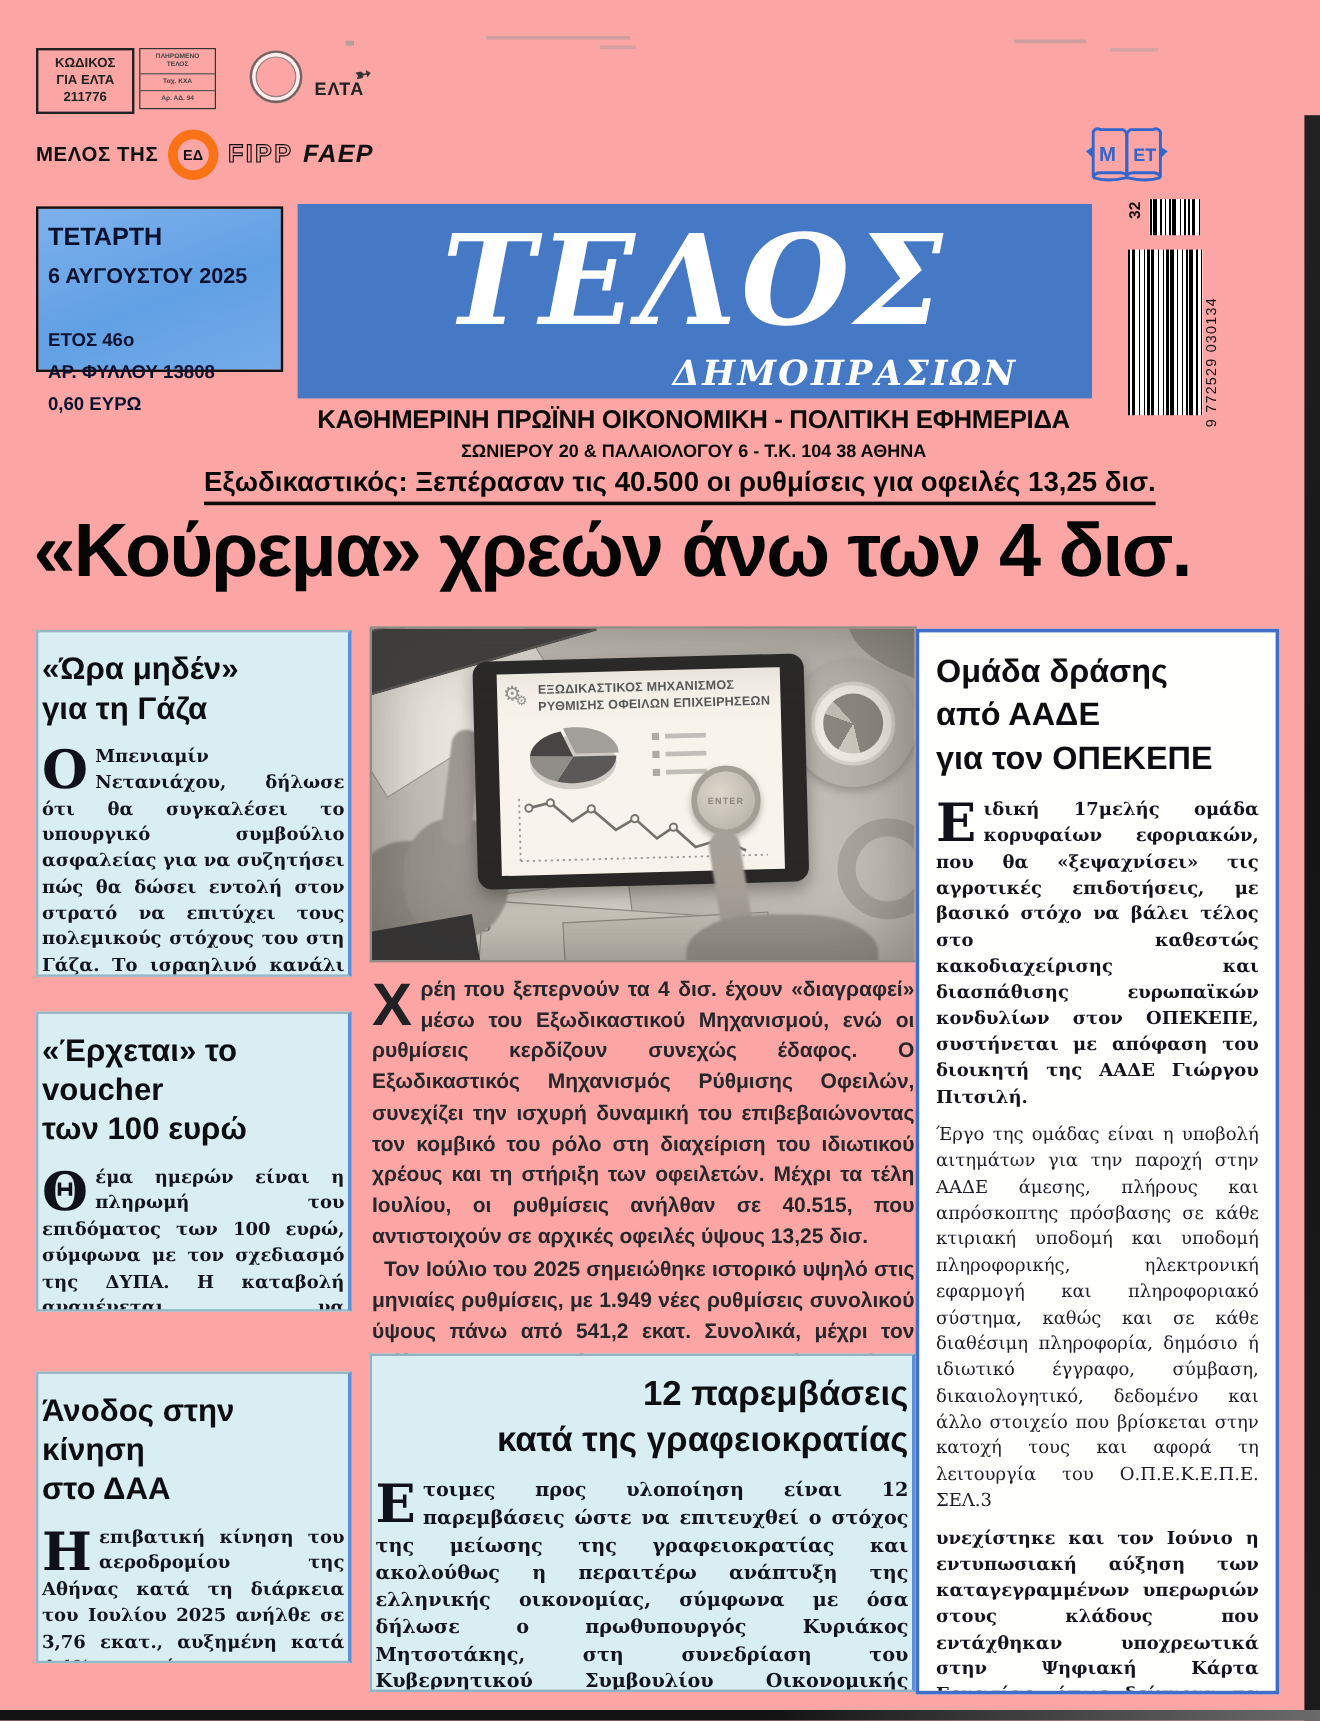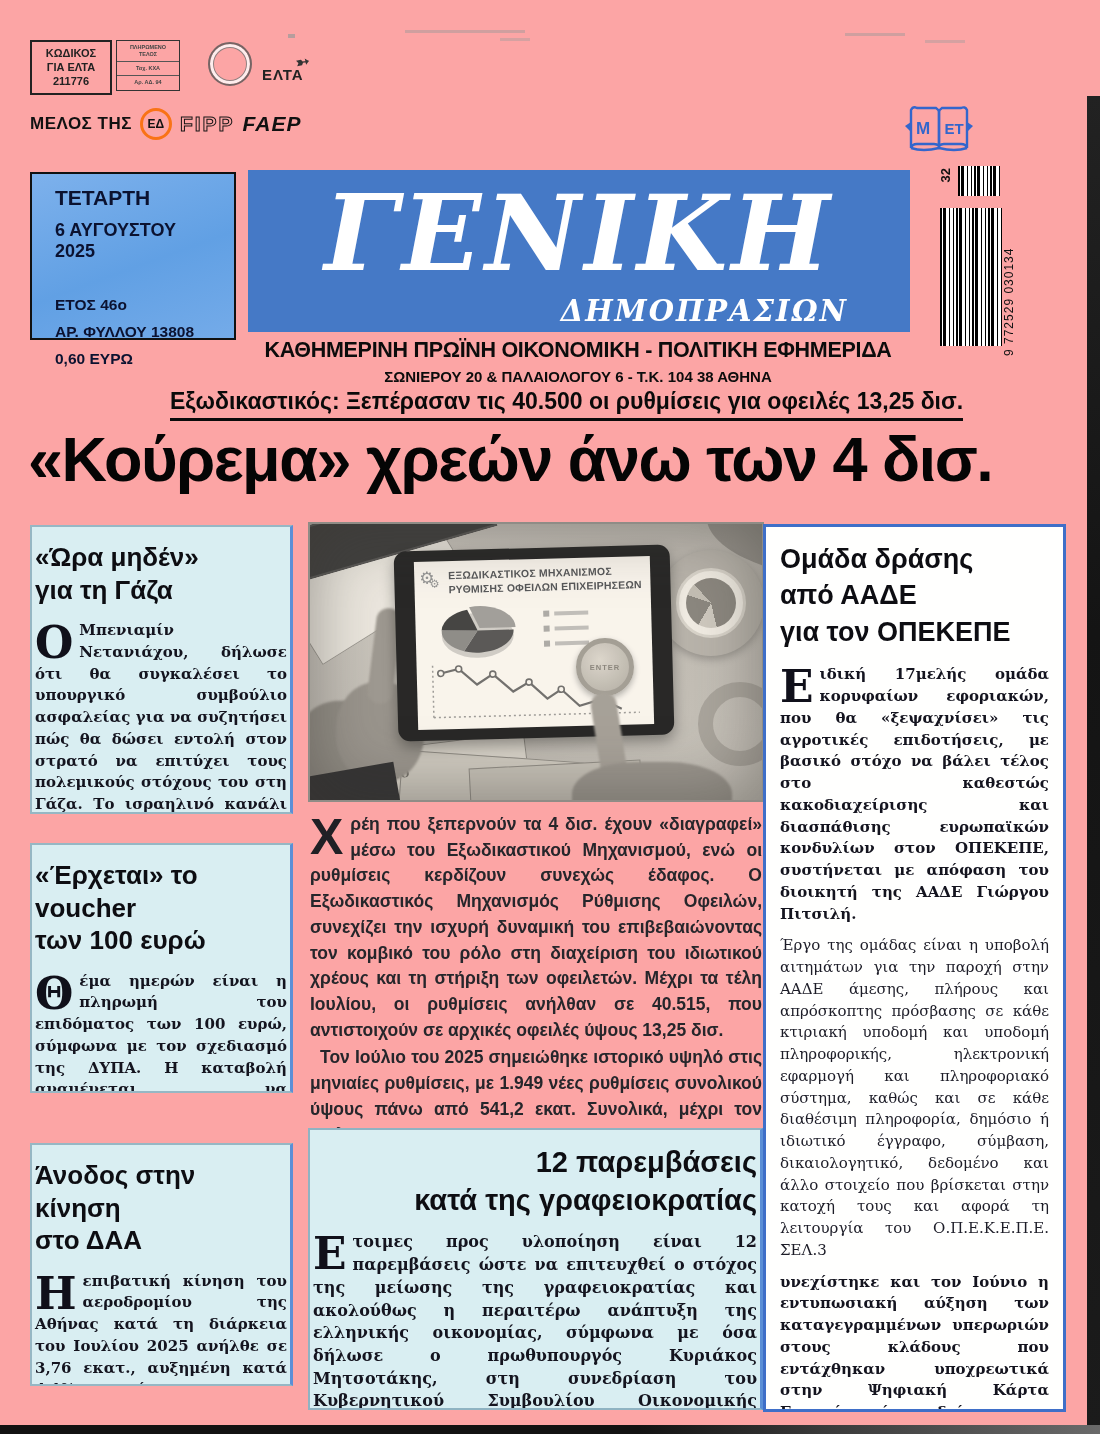--- a/index.html
+++ b/index.html
@@ -15,30 +15,30 @@
     color:#444;text-align:center;}
   #stamp-box .cell{border-bottom:1px solid #555;padding:3px 1px;}
   #stamp-box .cell:last-child{border-bottom:none;}
   #elta-round-stamp{left:208px;top:42px;width:40px;height:40px;border:2px solid #555;border-radius:50%;
     box-shadow:inset 0 0 0 3px #fff, inset 0 0 0 4px #777;opacity:.8;}
   #elta-logo{left:262px;top:66px;font:bold 15px "Liberation Sans",sans-serif;color:#222;letter-spacing:1px;}
   #elta-bird{position:absolute;left:34px;top:-14px;font-size:16px;color:#333;transform:rotate(-12deg);}
   
   #membership{left:30px;top:108px;display:flex;align-items:center;gap:8px;}
   #membership .lbl{font:bold 17px "Liberation Sans",sans-serif;letter-spacing:.5px;}
-  #member-monogram{width:26px;height:26px;border:3px solid #f97316;border-radius:50%;display:flex;align-items:center;
+  #member-monogram{width:26px;height:26px;border:8px solid #f97316;border-radius:50%;display:flex;align-items:center;
     justify-content:center;font:bold 12px "Liberation Sans",sans-serif;}
   #membership .org1{font:bold 21px "Liberation Sans",sans-serif;letter-spacing:2px;color:#111;
     -webkit-text-stroke:1px #111;color:transparent;}
   #membership .org2{font:bold italic 21px "Liberation Sans",sans-serif;font-style:italic;letter-spacing:1px;}
   
   #book-icon{left:903px;top:104px;width:72px;height:52px;}
   
-  #date-box{left:30px;top:172px;width:206px;height:168px;border:2px solid #111;
-    background:linear-gradient(160deg,#7db1ec 0%,#61a0e4 55%,#74abe9 100%);padding:12px 23px;box-sizing:border-box;
+  #date-box{left:30px;top:172px;width:206px;height:138px;border:2px solid #111;
+    background:linear-gradient(160deg,#7db1ec 0%,#61a0e4 55%,#74abe9 100%);padding:12px 8px;box-sizing:border-box;
     color:#0b1230;}
   #date-box .day{font:bold 21px "Liberation Sans",sans-serif;margin-bottom:10px;}
   #date-box .date{font:bold 18px "Liberation Sans",sans-serif;margin-bottom:34px;}
   #date-box .meta{font:bold 15.5px "Liberation Sans",sans-serif;margin-bottom:9px;}
   #title-box{left:248px;top:170px;width:662px;height:162px;background:#4579c6;}
   #paper-title{position:absolute;left:0;right:0;top:-14px;text-align:center;color:#fff;
     font:bold italic 104px/1.5 "DejaVu Serif",serif;letter-spacing:4px;}
   #paper-subtitle{position:absolute;right:62px;bottom:4px;color:#fff;
     font:bold italic 29px "DejaVu Serif",serif;letter-spacing:2px;}
   #tagline{left:240px;top:338px;width:676px;text-align:center;
@@ -168,21 +168,21 @@
   </div>
 
   <div class="abs" id="date-box">
     <div class="day">ΤΕΤΑΡΤΗ</div>
     <div class="date">6 ΑΥΓΟΥΣΤΟΥ  2025</div>
     <div class="meta">ΕΤΟΣ  46ο</div>
     <div class="meta">ΑΡ. ΦΥΛΛΟΥ 13808</div>
     <div class="meta">0,60 ΕΥΡΩ</div>
   </div>
   <div class="abs" id="title-box">
-    <div id="paper-title">ΓΕΝΙΚΗ</div>
+    <div id="paper-title">ΤΕΛΟΣ</div>
     <div id="paper-subtitle">ΔΗΜΟΠΡΑΣΙΩΝ</div>
   </div>
   <div class="abs" id="tagline">ΚΑΘΗΜΕΡΙΝΗ ΠΡΩΪΝΗ ΟΙΚΟΝΟΜΙΚΗ - ΠΟΛΙΤΙΚΗ ΕΦΗΜΕΡΙΔΑ</div>
   <div class="abs" id="address">ΣΩΝΙΕΡΟΥ 20 &amp; ΠΑΛΑΙΟΛΟΓΟΥ  6 - Τ.Κ. 104 38 ΑΘΗΝΑ</div>
 
   <div class="abs" id="barcode-small-num">32</div>
   <div class="abs bars" id="barcode-small"></div>
   <div class="abs bars" id="barcode-main"></div>
   <div class="abs" id="barcode-num">9 772529 030134</div>
 

